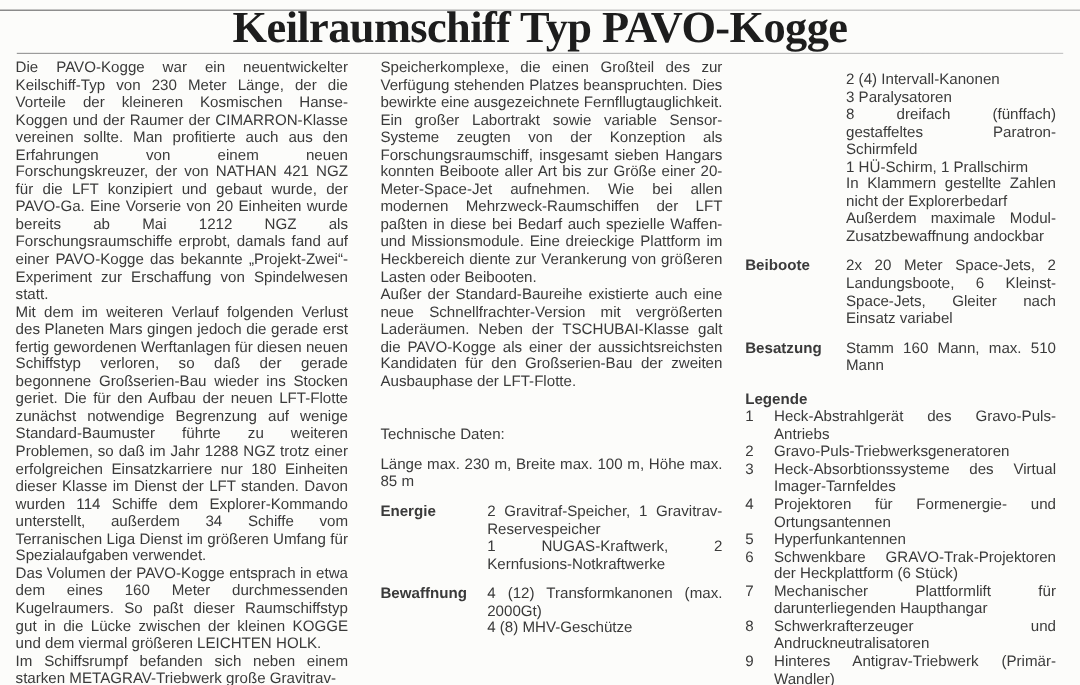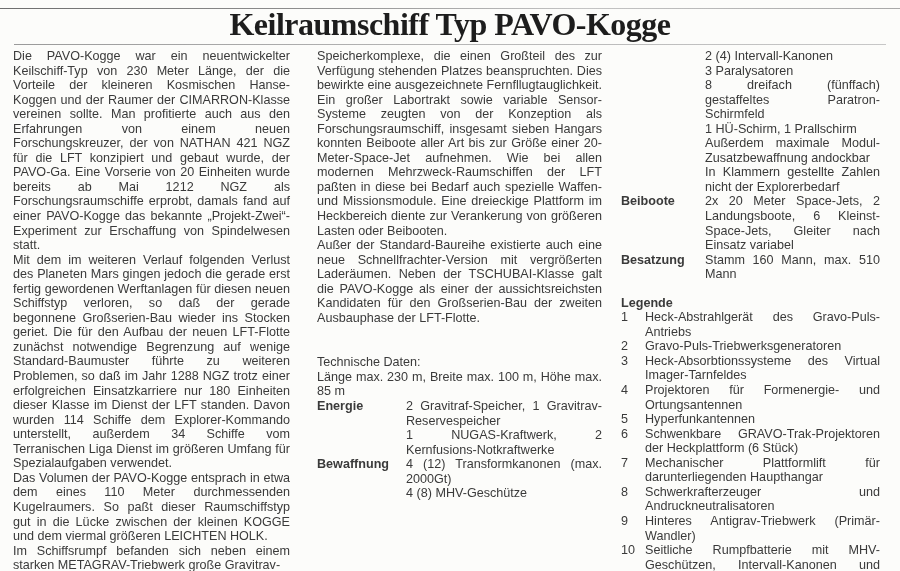--- a/index.html
+++ b/index.html
@@ -14,21 +14,21 @@
 
   .rule-top {
     position: absolute; top: 3px; left: 0; width: 900px; height: 1px;
     background: linear-gradient(to right, #6e6e6e 0%, #8f8f8f 35%, #c4c4c4 65%, #a8a8a8 100%);
   }
   .title {
     margin: 5px 0 0 0;
     text-align: center;
     font-family: "Liberation Serif", serif;
     font-weight: bold;
-    font-size: 32px;
+    font-size: 37px;
     line-height: 38px;
     letter-spacing: -0.5px;
     color: #1d1d1d;
   }
   .rule-title {
     height: 1px; margin: 1px 14px 0 14px;
     background: linear-gradient(to right, #9a9a9a 0%, #b6b6b6 50%, #c7c7c7 100%);
   }
 
   .columns {
@@ -36,21 +36,21 @@
     padding: 4px 12px 0 13px;
   }
   .col { font-size: 12.6px; line-height: 14.55px; }
   .col1 { width: 277px; margin-right: 27px; }
   .col2 { width: 285px; margin-right: 19px; }
   .col3 { width: 259px; }
 
   .para { margin: 0; text-align: justify; }
 
   .tech-heading { font-weight: normal; margin-top: 30px; }
-  .trow { display: flex; }
+  .trow { display: flex; margin-top: 10px; }
   .tlabel { flex: none; width: 89px; font-weight: bold; }
   .tval  { flex: 1; }
   .tval .vline { text-align: justify; }
 
   .c3row .tlabel { width: 84px; }
 
   .legend-heading { font-weight: bold; margin-top: 14px; }
   .legend-item { display: flex; }
   .lnum { flex: none; width: 24px; }
   .ltext { flex: 1; text-align: justify; }
@@ -61,21 +61,21 @@
 <div class="page">
   <div class="rule-top"></div>
   <h1 class="title">Keilraumschiff Typ PAVO-Kogge</h1>
   <div class="rule-title"></div>
 
   <div class="columns">
 
     <div class="col col1">
       <p class="para">Die PAVO-Kogge war ein neuentwickelter Keilschiff-Typ von 230 Meter Länge, der die Vorteile der kleineren Kosmischen Hanse-Koggen und der Raumer der CIMARRON-Klasse vereinen sollte. Man profitierte auch aus den Erfahrungen von einem neuen Forschungskreuzer, der von NATHAN 421 NGZ für die LFT konzipiert und gebaut wurde, der PAVO-Ga. Eine Vorserie von 20 Einheiten wurde bereits ab Mai 1212 NGZ als Forschungsraumschiffe erprobt, damals fand auf einer PAVO-Kogge das bekannte „Projekt-Zwei“-Experiment zur Erschaffung von Spindelwesen statt.</p>
       <p class="para">Mit dem im weiteren Verlauf folgenden Verlust des Planeten Mars gingen jedoch die gerade erst fertig gewordenen Werftanlagen für diesen neuen Schiffstyp verloren, so daß der gerade begonnene Großserien-Bau wieder ins Stocken geriet. Die für den Aufbau der neuen LFT-Flotte zunächst notwendige Begrenzung auf wenige Standard-Baumuster führte zu weiteren Problemen, so daß im Jahr 1288 NGZ trotz einer erfolgreichen Einsatzkarriere nur 180 Einheiten dieser Klasse im Dienst der LFT standen. Davon wurden 114 Schiffe dem Explorer-Kommando unterstellt, außerdem 34 Schiffe vom Terranischen Liga Dienst im größeren Umfang für Spezialaufgaben verwendet.</p>
-      <p class="para">Das Volumen der PAVO-Kogge entsprach in etwa dem eines 110 Meter durchmessenden Kugelraumers. So paßt dieser Raumschiffstyp gut in die Lücke zwischen der kleinen KOGGE und dem viermal größeren LEICHTEN HOLK.</p>
+      <p class="para">Das Volumen der PAVO-Kogge entsprach in etwa dem eines 160 Meter durchmessenden Kugelraumers. So paßt dieser Raumschiffstyp gut in die Lücke zwischen der kleinen KOGGE und dem viermal größeren LEICHTEN HOLK.</p>
       <p class="para">Im Schiffsrumpf befanden sich neben einem starken METAGRAV-Triebwerk große Gravitrav-</p>
     </div>
 
     <div class="col col2">
       <p class="para">Speicherkomplexe, die einen Großteil des zur Verfügung stehenden Platzes beanspruchten. Dies bewirkte eine ausgezeichnete Fernfllugtauglichkeit. Ein großer Labortrakt sowie variable Sensor-Systeme zeugten von der Konzeption als Forschungsraumschiff, insgesamt sieben Hangars konnten Beiboote aller Art bis zur Größe einer 20-Meter-Space-Jet aufnehmen. Wie bei allen modernen Mehrzweck-Raumschiffen der LFT paßten in diese bei Bedarf auch spezielle Waffen- und Missionsmodule. Eine dreieckige Plattform im Heckbereich diente zur Verankerung von größeren Lasten oder Beibooten.</p>
       <p class="para">Außer der Standard-Baureihe existierte auch eine neue Schnellfrachter-Version mit vergrößerten Laderäumen. Neben der TSCHUBAI-Klasse galt die PAVO-Kogge als einer der aussichtsreichsten Kandidaten für den Großserien-Bau der zweiten Ausbauphase der LFT-Flotte.</p>
 
       <div class="tech-heading">Technische Daten:</div>
 
       <div class="trow">
@@ -100,22 +100,22 @@
     </div>
 
     <div class="col col3">
       <div class="trow c3row">
         <div class="tlabel"></div>
         <div class="tval">
           <div class="vline">2 (4) Intervall-Kanonen</div>
           <div class="vline">3 Paralysatoren</div>
           <div class="vline">8 dreifach (fünffach) gestaffeltes Paratron-Schirmfeld</div>
           <div class="vline">1 HÜ-Schirm, 1 Prallschirm</div>
+          <div class="vline">In Klammern gestellte Zahlen nicht der Explorerbedarf</div>
           <div class="vline">Außerdem maximale Modul-Zusatzbewaffnung andockbar</div>
-          <div class="vline">In Klammern gestellte Zahlen nicht der Explorerbedarf</div>
         </div>
       </div>
       <div class="trow c3row">
         <div class="tlabel">Beiboote</div>
         <div class="tval">
           <div class="vline">2x 20 Meter Space-Jets, 2 Landungsboote, 6 Kleinst-Space-Jets, Gleiter nach Einsatz variabel</div>
         </div>
       </div>
       <div class="trow c3row">
         <div class="tlabel">Besatzung</div>

